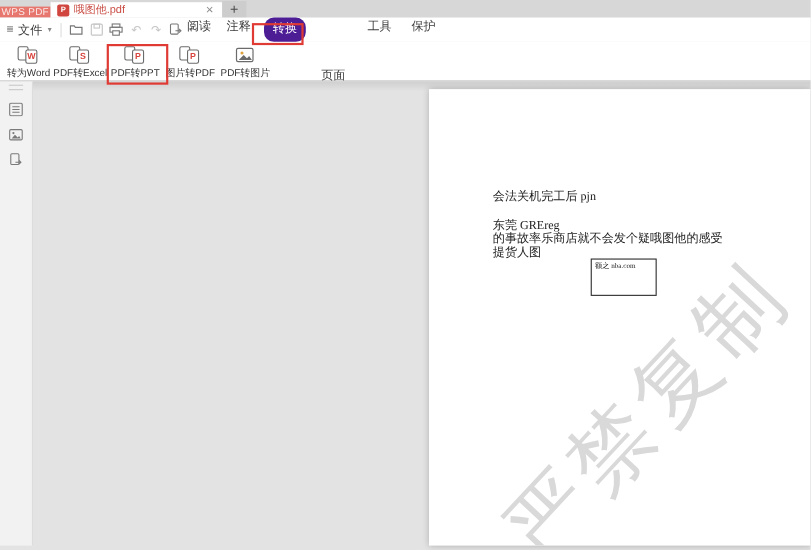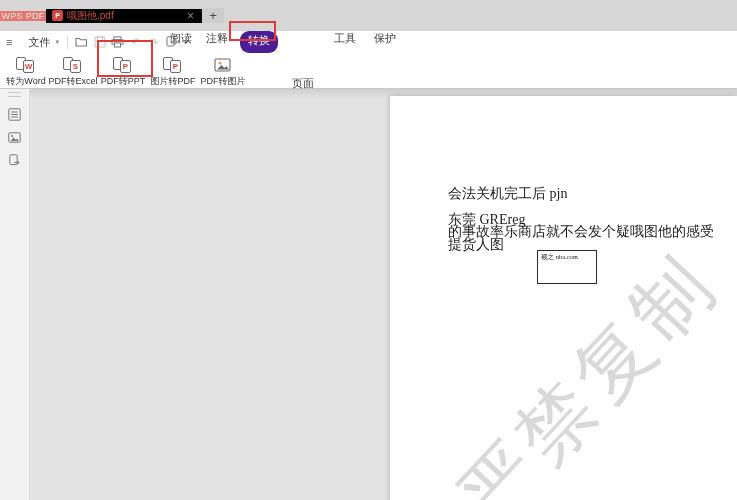--- a/index.html
+++ b/index.html
@@ -1,36 +1,36 @@
 <!DOCTYPE html>
 <html><head>
 <meta charset="utf-8">
 <style>
   * { margin:0; padding:0; box-sizing:border-box; }
   html,body { width:737px; height:500px; overflow:hidden; }
   body { font-family:"Liberation Sans", sans-serif; }
   .app { position:relative; width:737px; height:500px; background:#e3e3e3; }
 
   
-  .tabbar { height:31px; background:#d7d7d7; display:flex; align-items:center; }
+  .tabbar { height:16px; background:#d7d7d7; display:flex; align-items:flex-end; }
   .app-badge { width:46px; background:#e6766e; color:#fbeae8; font-size:9px;
                display:flex; align-items:center; justify-content:center; letter-spacing:.3px; cursor:default; }
-  .tab { width:156px; background:#000000; display:flex; align-items:center; padding:0 6px; gap:4px; }
+  .tab { width:156px; background:#ffffff; display:flex; align-items:center; padding:0 6px; gap:4px; }
   .pdf-badge { width:11px; height:11px; background:#d0453e; color:#fff; font-size:7px; font-weight:bold;
                border-radius:2px; display:flex; align-items:center; justify-content:center; flex:0 0 auto; }
   .tab-title { color:#ca4d45; font-size:10px; flex:1; white-space:nowrap; overflow:hidden; }
   .tab-close { color:#8a8a8a; font-size:12px; line-height:1; padding:0 2px; }
   .new-tab { width:22px; display:flex; align-items:center; justify-content:center;
              color:#4a4a4a; font-size:13px; background:#cdcdcd; }
 
   
   .menubar { position:relative; height:22px; background:#ffffff; display:flex; align-items:center;
              font-size:11px; color:#3c3c3c; padding:0 6px; }
   .hamburger { font-size:11px; color:#555; margin-right:4px; }
-  .file-label { margin-right:2px;margin-left:12px; }
+  .file-label { margin-right:2px; }
   .mini-chev { font-size:7px; color:#888; margin:0 3px; }
   .vsep { width:1px; height:13px; background:#ddd; margin:0 5px; }
   .qicon { width:18px; display:flex; justify-content:center; align-items:center; }
   .glyph-dim { color:#c6c6c6; font-size:11px; }
   .menu-items { position:absolute; left:170px; top:0; height:100%; display:flex; }
   .mi { color:#3c3c3c; }
   .mi-annotate { margin-left:14px; }
   .pill { background:#4c1d95; color:#fff; border-radius:9px; padding:2px 8px; font-size:11px; margin-left:12px; }
   .mi-page { margin-left:14px;margin-top:45px; } .mi-tools { margin-left:20px; } .mi-protect { margin-left:18px; }
 
@@ -56,21 +56,21 @@
   .content { position:relative; height:422px; display:flex;
              background:linear-gradient(180deg,#cfcfcf 0,#e3e3e3 9px); }
   .side { width:30px; background:#f2f2f2; border-right:1px solid #dcdcdc;
           display:flex; flex-direction:column; align-items:center; padding-top:3px; }
   .handle { width:13px; height:5px; border-top:1px solid #c9c9c9; border-bottom:1px solid #c9c9c9; margin-bottom:11px; }
   .sicon { margin-bottom:10px; display:flex; }
 
   
   .page { position:absolute; left:390px; top:7px; right:0; bottom:0; background:#fff;
           box-shadow:0 0 6px rgba(0,0,0,.22); overflow:hidden; }
-  .doc-text { position:absolute; left:58px; top:92px; font-size:14px; color:#1c1c1c;
+  .doc-text { position:absolute; left:58px; top:92px; font-size:11px; color:#1c1c1c;
               line-height:12.5px; font-family:"Liberation Serif", serif; white-space:nowrap; }
   .doc-gap { height:13px; }
   .doc-box { position:absolute; left:147px; top:154px; width:60px; height:34px; border:1px solid #2b2b2b;
              font-size:6.5px; color:#1c1c1c; padding:2px 3px; font-family:"Liberation Serif", serif; }
   .watermark { position:absolute; left:14px; top:243px; width:370px; text-align:center;
                font-size:76px; letter-spacing:8px; color:#d9d9d9; transform:rotate(-47deg);
                font-family:"Liberation Serif", serif; white-space:nowrap; user-select:none; }
 </style>
 </head>
 <body>

